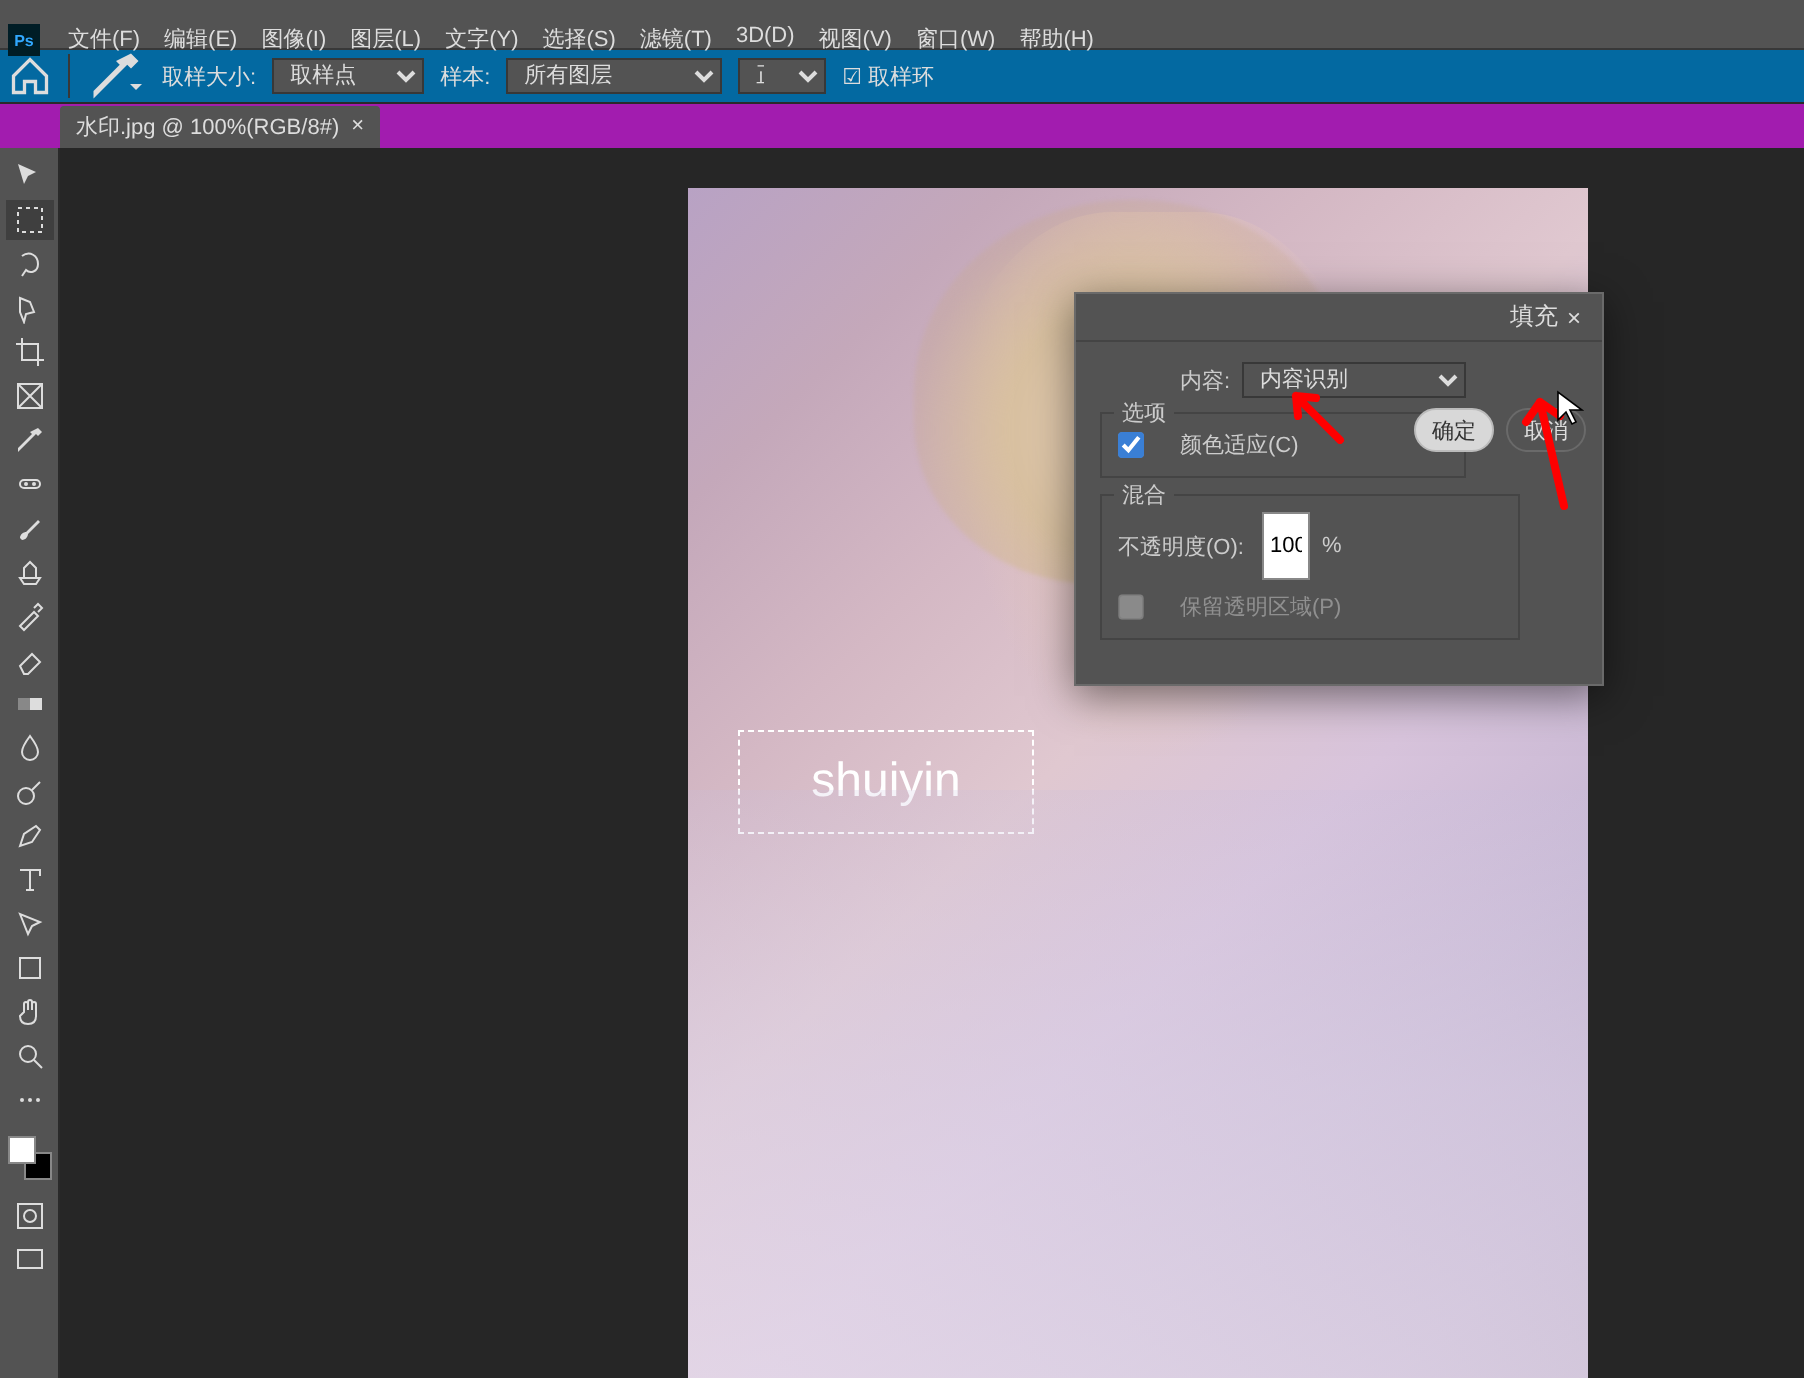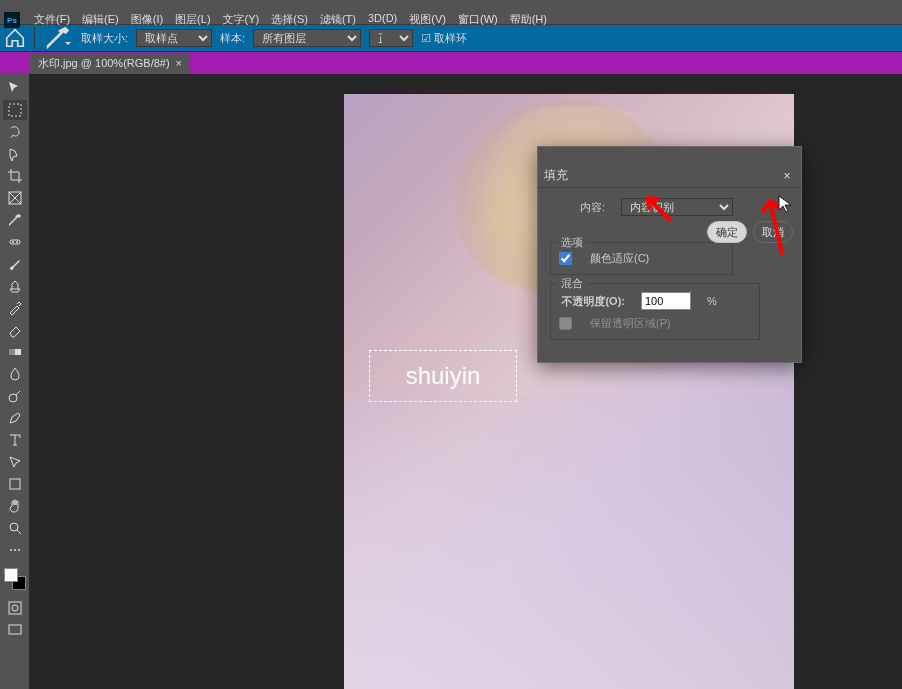--- a/index.html
+++ b/index.html
@@ -39,32 +39,32 @@
 .toolbar .fgbg .fg { position: absolute; top: 0; left: 0; width: 14px; height: 14px; background: #fff; border: 1px solid #888; }
 .toolbar .fgbg .bg { position: absolute; bottom: 0; right: 0; width: 14px; height: 14px; background: #000; border: 1px solid #888; }
 .toolbar .mode-btns { display: flex; flex-direction: column; gap: 2px; margin-top: 6px; }
 
 
 .canvas-area { flex: 1; background: #262626; position: relative; overflow: hidden; }
 .artwork { position: absolute; left: 314px; top: 20px; width: 450px; height: 601px; background: linear-gradient(135deg, #b8a2c4 0%, #c4a8ba 15%, #d4b8c4 30%, #e0c8d0 45%, #d8c4dc 60%, #c8b8d4 75%, #b8a8c8 90%, #a898b8 100%); }
 .artwork::before { content: ''; position: absolute; left: 28%; top: 2%; width: 48%; height: 52%; background: radial-gradient(ellipse 60% 70% at 50% 35%, rgba(238,218,200,0.85), rgba(230,200,190,0.5) 50%, transparent 75%); border-radius: 40% 40% 45% 45%; }
 .artwork::after { content: ''; position: absolute; left: 0; top: 50%; width: 100%; height: 50%; background: linear-gradient(180deg, rgba(200,190,220,0.2), rgba(220,210,230,0.6), rgba(230,220,235,0.7)); }
 .hair { position: absolute; left: 25%; top: 1%; width: 48%; height: 32%; background: radial-gradient(ellipse at 50% 60%, #e8d0b8, #d8c0a0 40%, rgba(200,170,140,0.3) 70%, transparent); border-radius: 50% 48% 40% 42%; filter: blur(1px); }
-.marquee { position: absolute; left: 25px; top: 256px; width: 148px; height: 52px; border: 1px dashed #fff; text-decoration: underline; }
+.marquee { position: absolute; left: 25px; top: 271px; width: 148px; height: 52px; border: 1px dashed #fff; text-decoration: underline; }
 .watermark { position: absolute; left: 50%; top: 50%; transform: translate(-50%, -50%); color: #fff; font-size: 24px; font-family: Arial, sans-serif; }
 
 
 .dialog { position: absolute; left: 537px; top: 146px; width: 265px; background: #535353; border: 1px solid #6a6a6a; box-shadow: 0 5px 20px rgba(0,0,0,0.5); }
-.dlg-title { background: #535353; height: 24px; display: flex; align-items: center; justify-content: space-between; padding: 0 6px; color: #ddd; font-size: 12px; border-bottom: 1px solid #444; margin-top: 17px; }
+.dlg-title { background: #535353; height: 24px; display: flex; align-items: center; justify-content: flex-end; padding: 0 6px; color: #ddd; font-size: 12px; border-bottom: 1px solid #444; }
 .dlg-title .x { width: 16px; text-align: center; cursor: default; }
 .dlg-body { padding: 10px 12px 14px; font-size: 11px; color: #ccc; position: relative; }
-.dlg-row { display: flex; align-items: center; gap: 16px; margin-bottom: 6px; }
+.dlg-row { display: flex; align-items: center; gap: 6px; margin-bottom: 6px; }
 .dlg-row label { }
 .dlg-row select { background: #535353; border: 1px solid #383838; color: #ddd; font-size: 11px; height: 18px; flex: 1; padding: 0 4px; }
-.dlg-row input[type="text"] { background: #fff; border: 1px solid #888; color: #000; font-size: 11px; height: 18px; width: 50px; padding: 0 3px; }
+.dlg-row input[type="text"] { background: #fff; border: 1px solid #888; color: #000; font-size: 11px; height: 18px; width: 24px; padding: 16px 3px; }
 .dlg-group { border: 1px solid #444; padding: 8px; margin-bottom: 8px; position: relative; }
 .dlg-group .legend { position: absolute; top: -8px; left: 6px; background: #535353; padding: 0 4px; font-size: 11px; color: #ccc; }
 .dlg-check { display: flex; align-items: center; gap: 18px; }
 .dlg-check input { accent-color: #3a7fd5; }
 .dlg-btns { position: absolute; right: 8px; top: 33px; display: flex; flex-direction: row; gap: 6px; }
 .dlg-btn { width: 40px; height: 22px; border: 1px solid #6a6a6a; border-radius: 11px; background: #535353; color: #ddd; font-size: 11px; display: flex; align-items: center; justify-content: center; cursor: default; }
 .dlg-btn.primary { background: #d8d8d8; color: #333; border-color: #bbb; }
 
 
 .arrow1 { position: absolute; left: 640px; top: 192px; width: 34px; height: 30px; }
@@ -269,31 +269,31 @@
 <div class="dialog">
   <div class="dlg-title">
     <span>填充</span>
     <span class="x">×</span>
   </div>
   <div class="dlg-body">
     <div class="dlg-row" style="justify-content:flex-end;padding-right:56px;">
       <label>内容:</label>
       <select style="width:112px;flex:none;"><option>内容识别</option></select>
     </div>
-    <div class="dlg-group" style="margin-top:26px;margin-right:56px;">
+    <div class="dlg-group" style="margin-top:7px;margin-right:56px;">
       <span class="legend">选项</span>
       <div class="dlg-check">
         <input type="checkbox" checked="" style="">
         <label>颜色适应(C)</label>
       </div>
     </div>
     <div class="dlg-group" style="margin-right:29px;">
       <span class="legend">混合</span>
       <div class="dlg-row">
-        <label style="width:66px;text-align:right;font-weight:bold;">不透明度(O):</label>
+        <label style="width:66px;">不透明度(O):</label>
         <input type="text" value="100" style="">
         <span>%</span>
       </div>
       <div class="dlg-check" style="opacity:0.5;">
         <input type="checkbox" disabled="" style="">
         <label>保留透明区域(P)</label>
       </div>
     </div>
     <div class="dlg-btns">
       <div class="dlg-btn primary">确定</div>

